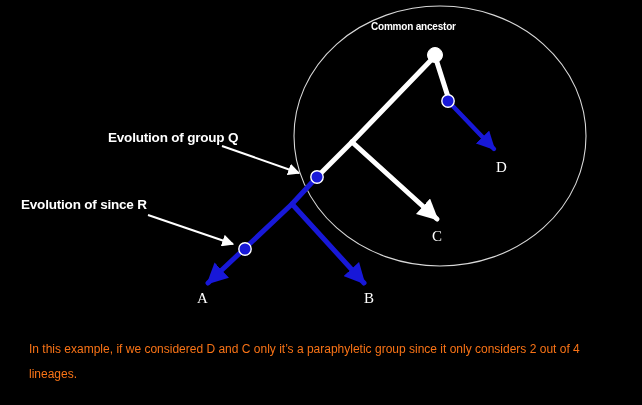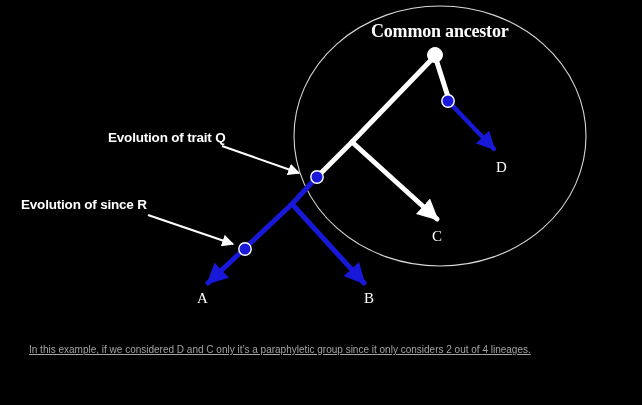--- a/index.html
+++ b/index.html
@@ -33,41 +33,39 @@
     color: #ffffff;
     white-space: nowrap;
     font-family: "Liberation Sans", sans-serif;
   }
   .annot {
     font-size: 13.5px;
     font-weight: bold;
     letter-spacing: -0.2px;
   }
   .ancestor {
-    font-size: 18px;
+    font-size: 10px;
     font-weight: bold;
     letter-spacing: -0.2px;
-    font-family: Liberation Serif, serif;
   }
   .taxon {
     font-size: 15px;
     font-weight: normal;
     font-family: "Liberation Serif", serif;
   }
   #caption {
     position: absolute;
     left: 29px;
     top: 337px;
     width: 590px;
-    color: #a3a3a3;
-    font-size: 10px;
+    color: #f97316;
+    font-size: 12px;
     line-height: 25px;
     font-family: "Liberation Sans", sans-serif;
     font-weight: normal;
-    text-decoration: underline;
   }
 </style>
 </head>
 <body>
 
 <div id="stage">
 
   <svg id="diagram" viewBox="0 0 642 405">
     <defs>
       <marker id="arrowWhite" viewBox="0 0 10 10" refX="9" refY="5" markerWidth="4.2" markerHeight="4.2" orient="auto-start-reverse">
@@ -98,21 +96,21 @@
     <circle cx="448" cy="101" r="6.2" fill="#1818d8" stroke="#ffffff" stroke-width="1.4"></circle>
     <circle cx="317" cy="177" r="6.2" fill="#1818d8" stroke="#ffffff" stroke-width="1.4"></circle>
     <circle cx="245" cy="249" r="6.2" fill="#1818d8" stroke="#ffffff" stroke-width="1.4"></circle>
 
     <line x1="222" y1="146" x2="299" y2="173" stroke="#ffffff" stroke-width="2" marker-end="url(#arrowWhiteThin)"></line>
     <line x1="148" y1="215" x2="233" y2="244" stroke="#ffffff" stroke-width="2" marker-end="url(#arrowWhiteThin)"></line>
   </svg>
 
   <div class="label-text ancestor" style="left:371px; top:21px;">Common ancestor</div>
 
-  <div class="label-text annot" style="left:108px; top:130px;">Evolution of trait Q</div>
+  <div class="label-text annot" style="left:108px; top:130px;">Evolution of group Q</div>
 
   <div class="label-text annot" style="left:21px; top:197px;">Evolution of since R</div>
 
   <div class="label-text taxon" style="left:197px; top:290px;">A</div>
 
   <div class="label-text taxon" style="left:364px; top:290px;">B</div>
 
   <div class="label-text taxon" style="left:432px; top:228px;">C</div>
 
   <div class="label-text taxon" style="left:496px; top:159px;">D</div>

